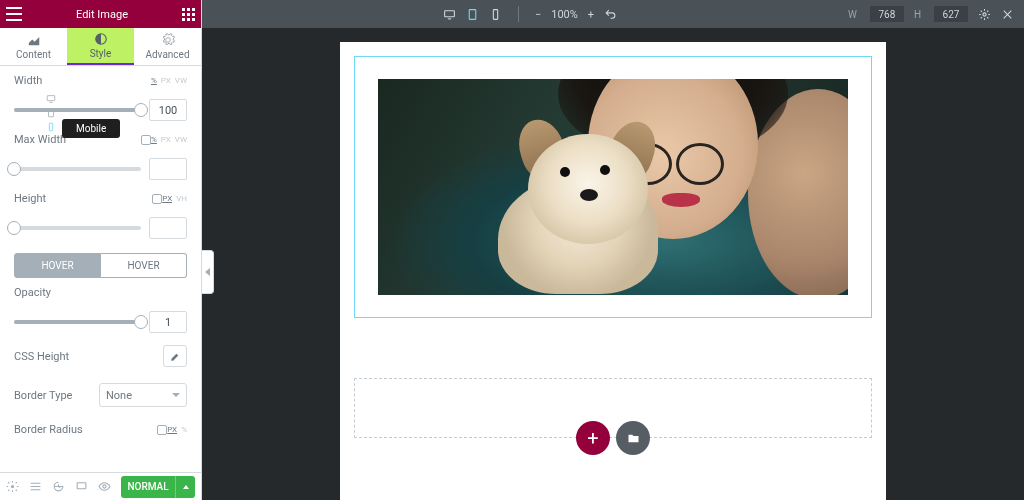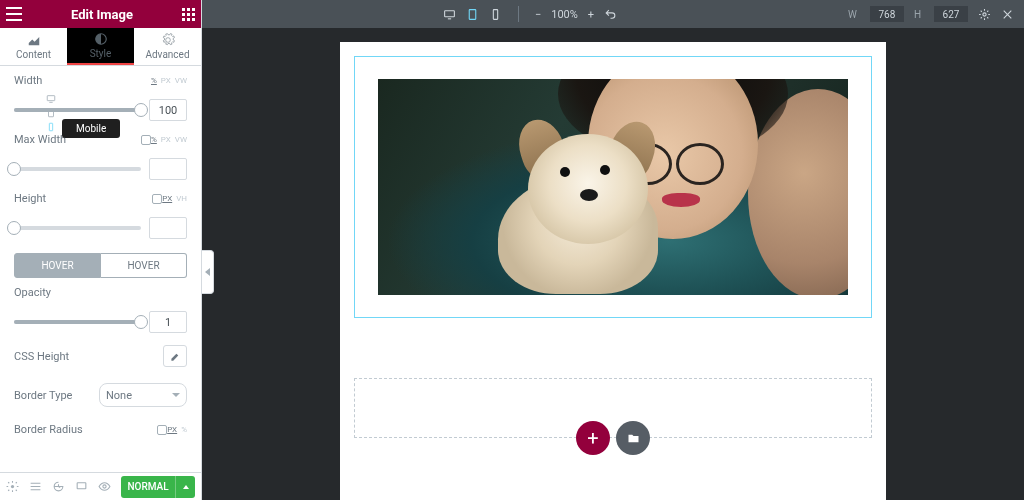--- a/index.html
+++ b/index.html
@@ -2,26 +2,26 @@
 <html><head>
 <meta charset="utf-8">
 <style>
 *{box-sizing:border-box;margin:0;padding:0;font-family:Roboto,Arial,sans-serif;-webkit-font-smoothing:antialiased}
 html,body{width:1024px;height:500px;overflow:hidden;background:#26292c}
 .app{display:flex;width:100%;height:100%}
 .panel{width:202px;height:100%;background:#fff;display:flex;flex-direction:column;border-right:1px solid #d5dadf}
 .panel-header{height:28px;background:#93003c;display:flex;align-items:center;justify-content:space-between;color:#fff;padding:0 6px}
 .panel-header .burger{width:16px;height:14px;display:flex;flex-direction:column;justify-content:space-between;cursor:pointer}
 .panel-header .burger span{height:2px;background:#fff}
-.panel-header .title{font-size:13px;font-weight:700}
+.panel-header .title{font-size:11px;font-weight:400}
 .panel-header .grid{display:grid;grid-template-columns:repeat(3,3px);grid-template-rows:repeat(3,3px);gap:2px;cursor:pointer}
 .panel-header .grid i{background:#fff}
 .tabs{display:flex;height:38px;border-bottom:1px solid #d5dadf}
 .tab{flex:1;display:flex;flex-direction:column;align-items:center;justify-content:center;font-size:10px;color:#6d7882;cursor:pointer;gap:2px}
-.tab.active{background:#000000;color:#556068;border-bottom:2px solid #ef4444}
+.tab.active{background:#bef264;color:#556068;border-bottom:2px solid #6d28d9}
 .tab svg{width:14px;height:14px;fill:#6d7882}
 .tab.active svg{fill:#556068}
 .controls{flex:1;overflow:hidden;padding:0 14px;position:relative}
 .section-title{display:flex;align-items:center;font-size:12px;font-weight:700;color:#495157;padding:10px 0 4px;cursor:pointer}
 .section-title .caret{width:0;height:0;border-left:4px solid transparent;border-right:4px solid transparent;border-top:5px solid #495157;margin-right:8px}
 .device-col{position:absolute;left:46px;top:28px;display:flex;flex-direction:column;gap:4px;align-items:center}
 .device-col svg{width:10px;height:10px;fill:#a4afb7}
 .device-col svg.sel{fill:#71d7f7}
 .tooltip{position:absolute;left:62px;top:53px;background:#1f1f1f;color:#fff;font-size:10px;padding:4px 14px;border-radius:3px}
 .row{display:flex;align-items:center;padding:8px 0;font-size:11px;color:#6d7882}
@@ -32,21 +32,21 @@
 .slider{flex:1;height:4px;background:#d5dadf;border-radius:2px;position:relative}
 .slider .fill{position:absolute;left:0;top:0;height:100%;background:#a4afb7;border-radius:2px}
 .slider .thumb{position:absolute;top:-5px;width:14px;height:14px;background:#fff;border:1px solid #a4afb7;border-radius:50%}
 .numbox{width:38px;height:22px;border:1px solid #d5dadf;border-radius:2px;font-size:11px;text-align:center;color:#495157}
 .resp-ico{width:10px;height:10px;border:1px solid #a4afb7;border-radius:2px;margin-left:4px}
 .toggle-group{display:flex;margin-top:10px}
 .toggle-group div{flex:1;text-align:center;font-size:10px;padding:6px 0;border:1px solid #a4afb7;color:#6d7882;cursor:pointer}
 .toggle-group div.on{background:#a4afb7;color:#fff}
 .toggle-group div:first-child{border-radius:3px 0 0 3px}
 .toggle-group div:last-child{border-radius:0 3px 3px 0;border-left:0}
-.select{flex:1;max-width:88px;height:24px;border:1px solid #d5dadf;border-radius:8px;display:flex;align-items:center;padding:0 6px;font-size:11px;color:#6d7882;justify-content:space-between}
+.select{flex:1;max-width:88px;height:24px;border:1px solid #d5dadf;border-radius:3px;display:flex;align-items:center;padding:0 6px;font-size:11px;color:#6d7882;justify-content:space-between}
 .select::after{content:"";border-left:4px solid transparent;border-right:4px solid transparent;border-top:4px solid #a4afb7}
 .edit-btn{width:24px;height:22px;border:1px solid #d5dadf;border-radius:3px;display:flex;align-items:center;justify-content:center;cursor:pointer}
 .panel-footer{height:28px;background:#fff;border-top:1px solid #d5dadf;display:flex;align-items:center;padding:0 6px;gap:10px}
 .panel-footer svg{width:13px;height:13px;fill:#a4afb7;cursor:pointer}
 .publish{flex:1;display:flex;height:22px}
 .publish .btn{flex:1;background:#39b54a;color:#fff;font-size:10px;font-weight:500;display:flex;align-items:center;justify-content:center;border-radius:3px 0 0 3px;cursor:pointer}
 .publish .more{width:20px;background:#39b54a;border-left:1px solid rgba(255,255,255,.3);border-radius:0 3px 3px 0;display:flex;align-items:center;justify-content:center;cursor:pointer}
 .publish .more::after{content:"";border-left:3px solid transparent;border-right:3px solid transparent;border-bottom:4px solid #fff}
 .canvas{flex:1;display:flex;flex-direction:column}
 .topbar{height:28px;background:#4a5157;display:flex;align-items:center;padding:0 10px;color:#cfd6dc;font-size:11px}

